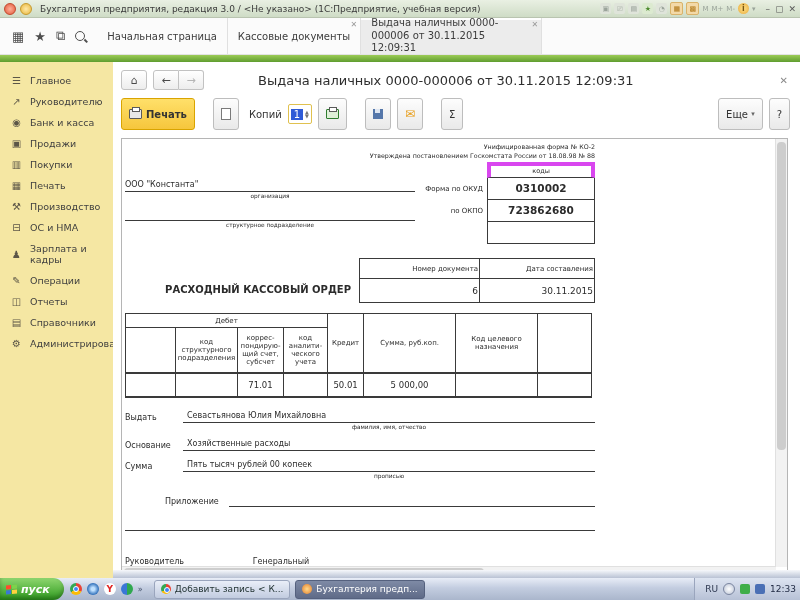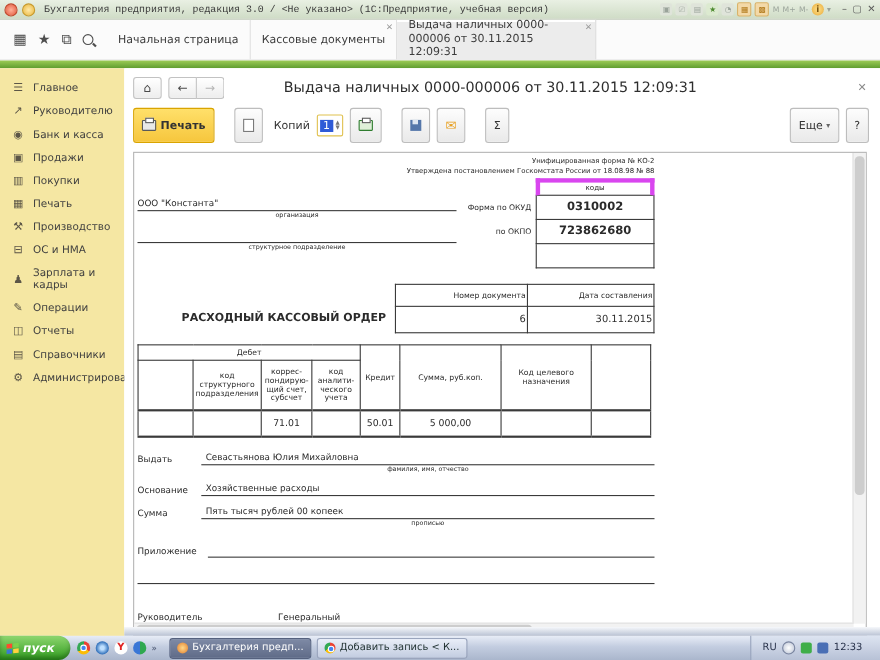--- a/index.html
+++ b/index.html
@@ -11,21 +11,21 @@
   
   .titlebar{
     position:absolute;left:0;top:0;width:800px;height:18px;
     background:linear-gradient(#e9f0e3,#cfdcc6);
     border-bottom:1px solid #b9c4b0;
     display:flex;align-items:center;gap:4px;padding:0 4px;box-sizing:border-box;
   }
   .tb-circle{width:10px;height:10px;border-radius:50%;display:inline-block;}
   .tb-circle.red{background:radial-gradient(#ffb199,#e2573a);border:1px solid #c14a2e;}
   .tb-circle.yel{background:radial-gradient(#ffe9a8,#e8b53a);border:1px solid #c79a2d;}
-  .titlebar .wtitle{font-size:9px;color:#3a3a3a;margin-left:4px;white-space:nowrap;overflow:hidden;flex:1;font-family:Liberation Mono, monospace;}
+  .titlebar .wtitle{font-size:9px;color:#3a3a3a;margin-left:4px;white-space:nowrap;overflow:hidden;flex:1;}
   .tb-icons{display:flex;align-items:center;gap:3px;font-size:8px;color:#8a8a8a;}
   .tb-ic{width:11px;height:11px;border-radius:2px;display:inline-flex;align-items:center;justify-content:center;font-size:7px;}
   .tb-ic.grey{background:#dfe4da;color:#9aa39a;}
   .tb-ic.orange{background:#f3d9a8;color:#b07818;border:1px solid #d9b36a;}
   .tb-ic.green{background:#dcead0;color:#4d8a2f;}
   .tb-mem{color:#9aa39a;font-size:7px;}
   .tb-info{width:11px;height:11px;border-radius:50%;background:radial-gradient(#ffe28a,#e8a93a);color:#7a5510;font-size:8px;display:inline-flex;align-items:center;justify-content:center;font-weight:bold;}
   .win-btns{display:flex;gap:5px;margin-left:6px;color:#5a5a5a;font-size:9px;}
   .win-btns span{cursor:default;}
   
@@ -140,21 +140,21 @@
   .dot.yandex{background:#fff;color:#e02424;font-weight:bold;font-size:9px;text-align:center;line-height:12px;}
   .dot.misc{background:conic-gradient(#2fa84f 0 50%,#3a77d6 50% 100%);}
   .ql-more{color:#44506b;font-size:8px;}
   .task-btn{height:17px;border-radius:3px;display:flex;align-items:center;gap:4px;padding:0 6px;
     font-size:9px;max-width:132px;margin-left:5px;border:1px solid #9aa5bd;}
   .task-btn .ic{width:10px;height:10px;border-radius:50%;flex:none;}
   .task-btn.active{background:linear-gradient(#7e8aa5,#5f6b88);color:#fff;border-color:#55617e;}
   .task-btn.idle{background:linear-gradient(#e9eef8,#c2cce0);color:#233;}
   .task-btn .lbl{white-space:nowrap;overflow:hidden;text-overflow:ellipsis;}
   .tray{margin-left:auto;display:flex;align-items:center;gap:5px;height:100%;
-    padding:0 16px 0 10px;background:linear-gradient(#dde4f1,#b7c1d6);border-left:1px solid #9aa5bd;}
+    padding:0 4px 0 10px;background:linear-gradient(#dde4f1,#b7c1d6);border-left:1px solid #9aa5bd;}
   .tray .lang{font-size:9px;color:#2e3850;}
   .tray .tico{width:10px;height:10px;border-radius:2px;display:inline-block;}
   .tico.clk{border-radius:50%;background:radial-gradient(#fff,#b9c2d4);border:1px solid #7a85a0;}
   .tico.grn{background:#3fae49;}
   .tico.net{background:#4a6fb5;}
   .tray .time{font-size:9px;color:#1d2740;}
 </style>
 </head>
 <body>
 
@@ -411,21 +411,21 @@
             <span class="lab">Основание</span>
             <span class="val">Хозяйственные расходы</span>
           </div>
 
           <div class="fld">
             <span class="lab">Сумма</span>
             <span class="val">Пять тысяч рублей 00 копеек</span>
           </div>
           <div class="hint fld-hint">прописью</div>
 
-          <div class="fld" style="margin-top:16px;">
+          <div class="fld" style="margin-top:16px;margin-left:40px;">
             <span class="lab" style="width:64px;">Приложение</span>
             <span class="val"></span>
           </div>
           <div class="u-line" style="margin-top:12px;"></div>
 
           <div class="sig-row" style="margin-top:6px;">
             <span class="sig-lab">Руководитель организации</span>
             <span class="sig-box" style="width:88px;margin-top:20px;">Генеральный директор</span>
             <span style="width:34px;"></span>
             <span class="sig-box" style="width:102px;"></span>
@@ -488,27 +488,27 @@
     </span>
     <span>пуск</span>
   </div>
   <div class="ql">
     <span class="dot chrome"></span>
     <span class="dot globe"></span>
     <span class="dot yandex">Y</span>
     <span class="dot misc"></span>
     <span class="ql-more">»</span>
   </div>
+  <div class="task-btn idle">
+    <span class="ic dot chrome"></span>
+    <span class="lbl">Добавить запись &lt; К...</span>
+  </div>
   <div class="task-btn active">
     <span class="ic" style="background:radial-gradient(#ffd98a,#e07b2a);"></span>
     <span class="lbl">Бухгалтерия предп...</span>
-  </div>
-  <div class="task-btn idle">
-    <span class="ic dot chrome"></span>
-    <span class="lbl">Добавить запись &lt; К...</span>
   </div>
   <div class="tray">
     <span class="lang">RU</span>
     <span class="tico clk"></span>
     <span class="tico grn"></span>
     <span class="tico net"></span>
     <span class="time">12:33</span>
   </div>
 </div>
 

